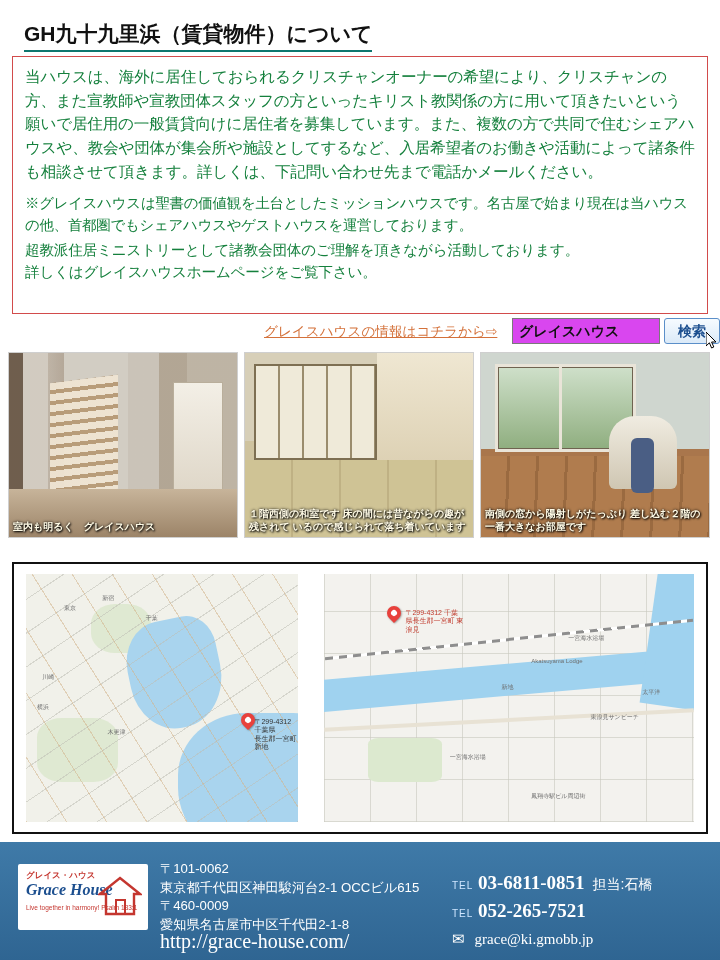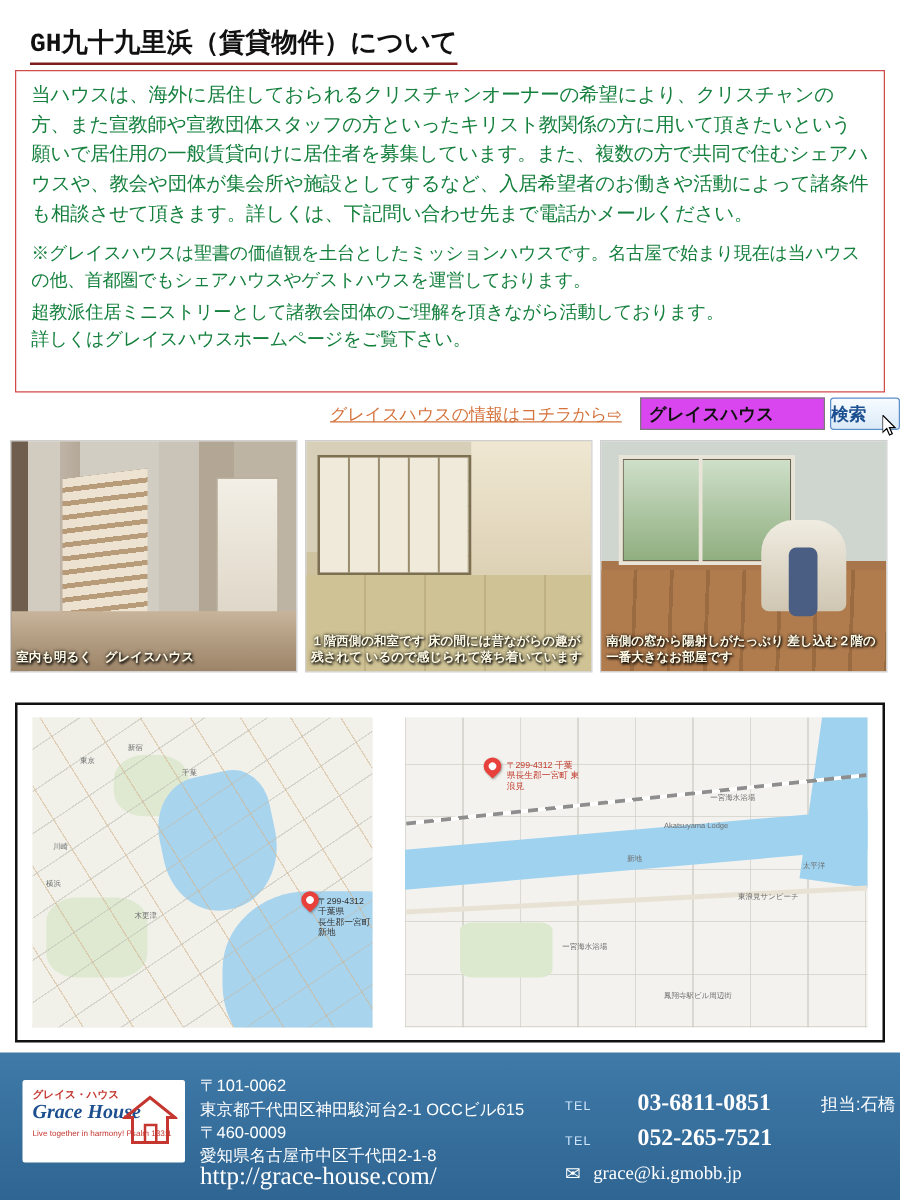--- a/index.html
+++ b/index.html
@@ -16,24 +16,24 @@
     background: #ffffff;
   }
 
   
   .title {
     position: absolute;
     left: 24px; top: 20px;
     font-size: 21px;
     font-weight: bold;
     color: #111111;
-    border-bottom: 2px solid #7f1d1d;
+    border-bottom: 2px solid #0f766e;
     padding-bottom: 2px;
     letter-spacing: 0px;
-    font-family: Liberation Mono, monospace;
+    font-family: Liberation Sans, sans-serif;
   }
 
   
   .redbox {
     position: absolute;
     left: 12px; top: 56px;
     width: 696px; height: 258px;
     border: 1.5px solid #d24b4b;
     background: #ffffff;
     padding: 8px 12px 6px 12px;
@@ -79,21 +79,21 @@
   .search-btn {
     position: absolute;
     left: 652px; top: 0px;
     width: 56px; height: 26px;
     border: 1px solid #5b8fc9;
     border-radius: 3px;
     background: linear-gradient(#f6fbff, #dbeaf8);
     color: #1c4f8f;
     font-size: 14px;
     font-weight: bold;
-    text-align: left;
+    text-align: center;
     line-height: 24px;
     cursor: pointer;
   }
   .cursor {
     position: absolute;
     left: 694px; top: 14px;
     width: 12px; height: 18px;
     pointer-events: none;
   }
 
@@ -346,21 +346,21 @@
     color: #ffffff;
   }
   .url {
     position: absolute;
     left: 160px; top: 88px;
     font-size: 20px;
     font-family: "Liberation Serif", serif;
     color: #ffffff;
   }
   .tel-block { position: absolute; left: 452px; top: 30px; }
-  .tel-row { display: flex; align-items: baseline; margin-bottom: 6px; gap: 32px; }
+  .tel-row { display: flex; align-items: baseline; margin-bottom: 6px; }
   .tel-tag {
     font-size: 10px; color: #cfe6ff; width: 26px; letter-spacing: 1px;
   }
   .tel-num {
     font-size: 19px; font-weight: bold; color: #ffffff;
     font-family: "Liberation Serif", serif;
   }
   .tel-note { font-size: 14px; color: #ffffff; margin-left: 8px; }
   .mail-row {
     position: absolute; left: 452px; top: 88px;

